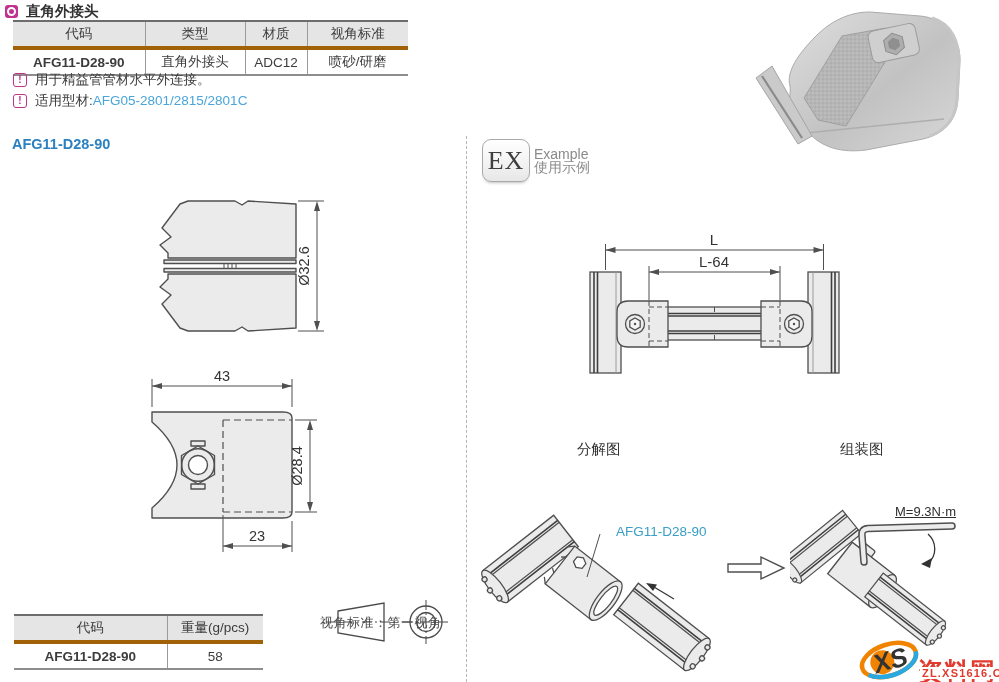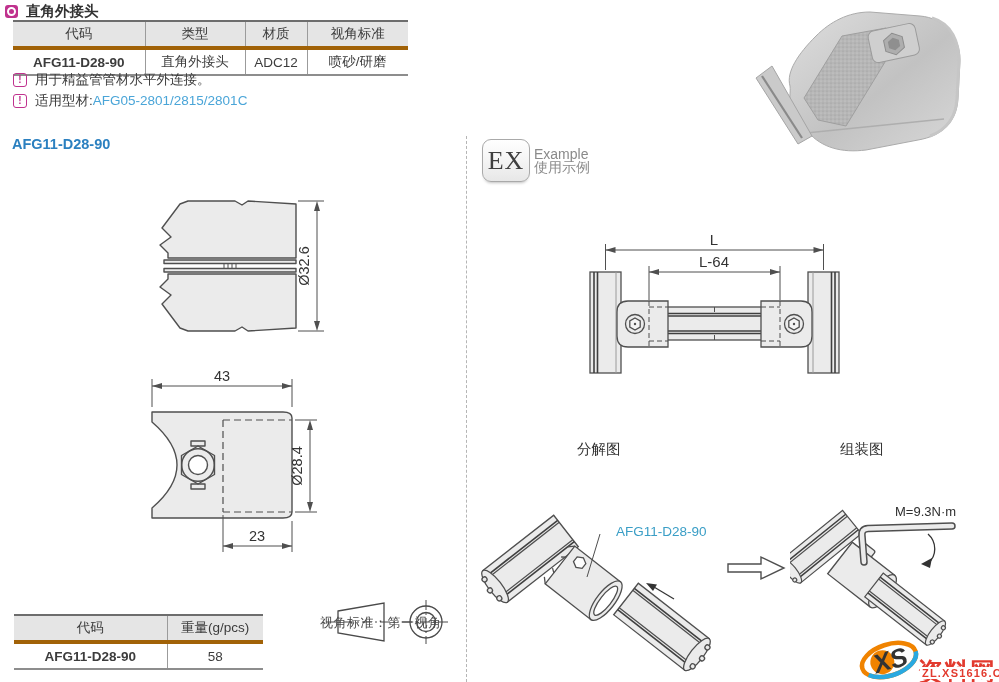--- a/index.html
+++ b/index.html
@@ -36,21 +36,21 @@
 
   
   .ex-box{left:482px;top:139px;width:46px;height:41px;border:1px solid #a9a9a9;border-radius:9px;
     background:linear-gradient(180deg,#ffffff 0%,#f3f3f3 55%,#e7e7e7 100%);
     box-shadow:0 3px 3px -2px rgba(0,0,0,.25);text-align:center;}
   .ex-text{font-family:"Liberation Serif","DejaVu Serif",serif;font-size:26px;color:#3f3f3f;line-height:41px;letter-spacing:1px;}
   .ex-caption{left:534px;top:148px;font-size:14px;color:#8a8a8a;line-height:13px;}
 
   .view-label{font-size:14.5px;font-weight:normal;color:#333;}
   .callout{left:616px;top:524px;font-size:13.5px;color:#3a9ec6;}
-  .torque{left:895px;top:504px;font-size:13px;color:#2f2f2f;}
+  .torque{left:895px;top:504px;font-size:13px;color:#2f2f2f;text-decoration:underline;}
   .proj-caption{left:320px;top:614px;font-size:13px;color:#4a4a4a;letter-spacing:.5px;}
 
   
   .wm-site{left:918px;top:640px;font-size:25px;font-weight:bold;color:#e23a2e;letter-spacing:1px;margin-top:15px;}
   .wm-url{left:920px;top:667px;font-size:11px;font-weight:bold;color:#e23a2e;letter-spacing:1.2px;background:#fff;padding:0 2px;}
 
   svg text{font-family:"Liberation Sans","DejaVu Sans",sans-serif;fill:#333;}
 </style>
 </head>
 <body>

